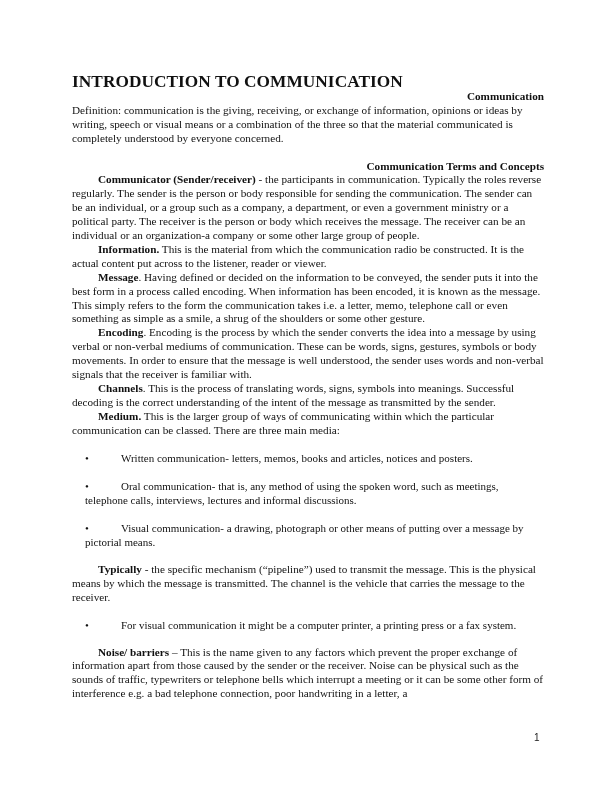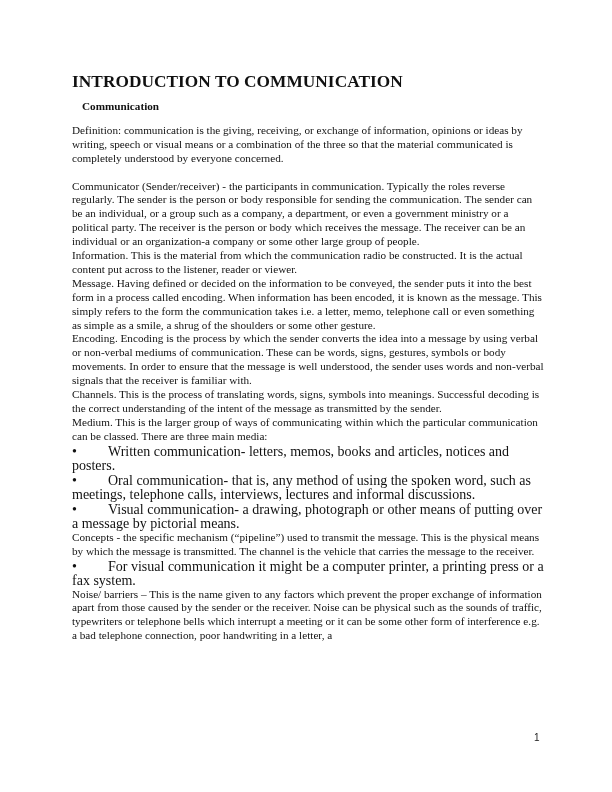--- a/index.html
+++ b/index.html
@@ -3,52 +3,53 @@
 <meta charset="utf-8">
 <style>
   html, body { margin: 0; padding: 0; background: #ffffff; }
   body { width: 612px; height: 792px; position: relative; overflow: hidden; }
   .page {
     position: absolute; left: 0; top: 0; width: 612px; height: 643px; background: #fff;
     font-family: "Liberation Serif", "DejaVu Serif", serif; color: #111;
   }
   .content { position: absolute; left: 72px; top: 73px; width: 472px; }
   .title { font-size: 17.3px; font-weight: bold; line-height: 17px; margin: 0; letter-spacing: 0.05px; }
-  .subhead { font-size: 11.2px; font-weight: bold; line-height: 13.9px; margin: 10px; }
+  .subhead { font-size: 11.2px; font-weight: bold; line-height: 13.9px; margin: 0; text-align: right; }
   p { margin: 0; font-size: 11.2px; line-height: 13.9px; }
   .blank { height: 13.9px; }
-  b { font-weight: normal; }
-  .bullet { margin: 0; font-size: 14px; line-height: 13.9px; padding-top: 1.2px; }
+  b { font-weight: bold; margin-left: 26px; }
+  .bullet { margin: 13px; font-size: 11px; line-height: 13.9px; padding-top: 1.2px; }
   .bullet .dot { display: inline-block; width: 36px; }
   .page-number { position: absolute; left: 534px; top: 732px; font-family: "Liberation Sans", sans-serif; font-size: 10px; color: #222; }
 </style>
 </head>
 <body>
 
 <div class="page">
   <div class="content">
     <h1 class="title">INTRODUCTION TO COMMUNICATION</h1>
     <div class="subhead">Communication</div>
     <p>Definition: communication is the giving, receiving, or exchange of information, opinions or ideas by writing, speech or visual means or a combination of the three so that the material communicated is completely understood by everyone concerned.</p>
     <div class="blank"></div>
+    <div class="subhead">Communication Terms and Concepts</div>
 
     <p><b>Communicator (Sender/receiver)</b><span> - the participants in communication.  Typically the roles reverse regularly. The sender is the person or body responsible for sending the communication. The sender can be an individual, or a group such as a company, a department, or even a government ministry or a political party. The receiver is the person or body which receives the message. The receiver can be an individual or an organization-a company or some other large group of people.</span></p>
 
     <p><b>Information.</b><span> This is the material from which the communication radio be constructed. It is the actual content put across to the listener, reader or viewer.</span></p>
 
     <p><b>Message</b><span>. Having defined or decided on the information to be conveyed, the sender puts it into the best form in a process called encoding. When information has been encoded, it is known as the message. This simply refers to the form the communication takes i.e. a letter, memo, telephone call or even something as simple as a smile, a shrug of the shoulders or some other gesture.</span></p>
 
     <p><b>Encoding</b><span>. Encoding is the process by which the sender converts the idea into a message by using verbal or non-verbal mediums of communication. These can be words, signs, gestures, symbols or body movements. In order to ensure that the message is well understood, the sender uses words and non-verbal signals that the receiver is familiar with.</span></p>
 
     <p><b>Channels</b><span>. This is the process of translating words, signs, symbols into meanings. Successful decoding is the correct understanding of the intent of the message as transmitted by the sender.</span></p>
 
     <p><b>Medium.</b><span> This is the larger group of ways of communicating within which the particular communication can be classed. There are three main media:</span></p>
     <p class="bullet"><span class="dot">•</span><span>Written communication- letters, memos, books and articles, notices and posters.</span></p>
     <p class="bullet"><span class="dot">•</span><span>Oral communication- that is, any method of using the spoken word, such as meetings, telephone calls, interviews, lectures and informal discussions.</span></p>
     <p class="bullet"><span class="dot">•</span><span>Visual communication- a drawing, photograph or other means of putting over a message by pictorial means.</span></p>
 
-    <p><b>Concepts</b><span> - the specific mechanism (“pipeline”) used to transmit the message. This is the physical means by which the message is transmitted. The channel is the vehicle that carries the message to the receiver.</span></p>
+    <p><b>Typically</b><span> - the specific mechanism (“pipeline”) used to transmit the message. This is the physical means by which the message is transmitted. The channel is the vehicle that carries the message to the receiver.</span></p>
     <p class="bullet"><span class="dot">•</span><span>For visual communication it might be a computer printer, a printing press or a fax system.</span></p>
 
     <p><b>Noise/ barriers</b><span> – This is the name given to any factors which prevent the proper exchange of information apart from those caused by the sender or the receiver. Noise can be physical such as the sounds of traffic, typewriters or telephone bells which interrupt a meeting or it can be some other form of interference e.g. a bad telephone connection, poor handwriting in a letter, a</span></p>
   </div>
   <div class="page-number">1</div>
 </div>
 
 </body></html>

